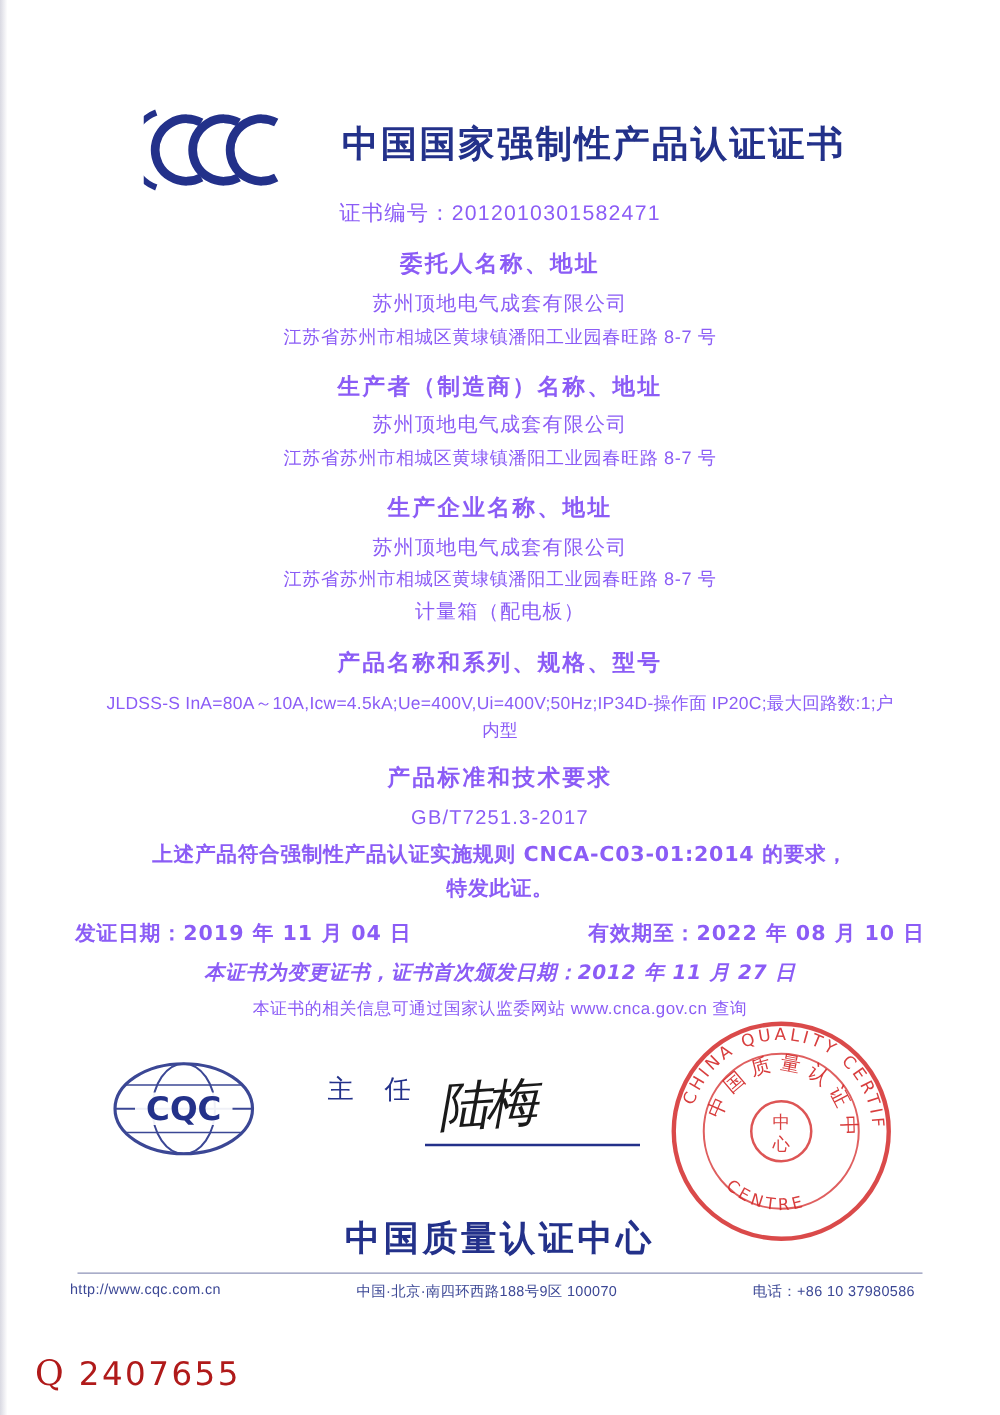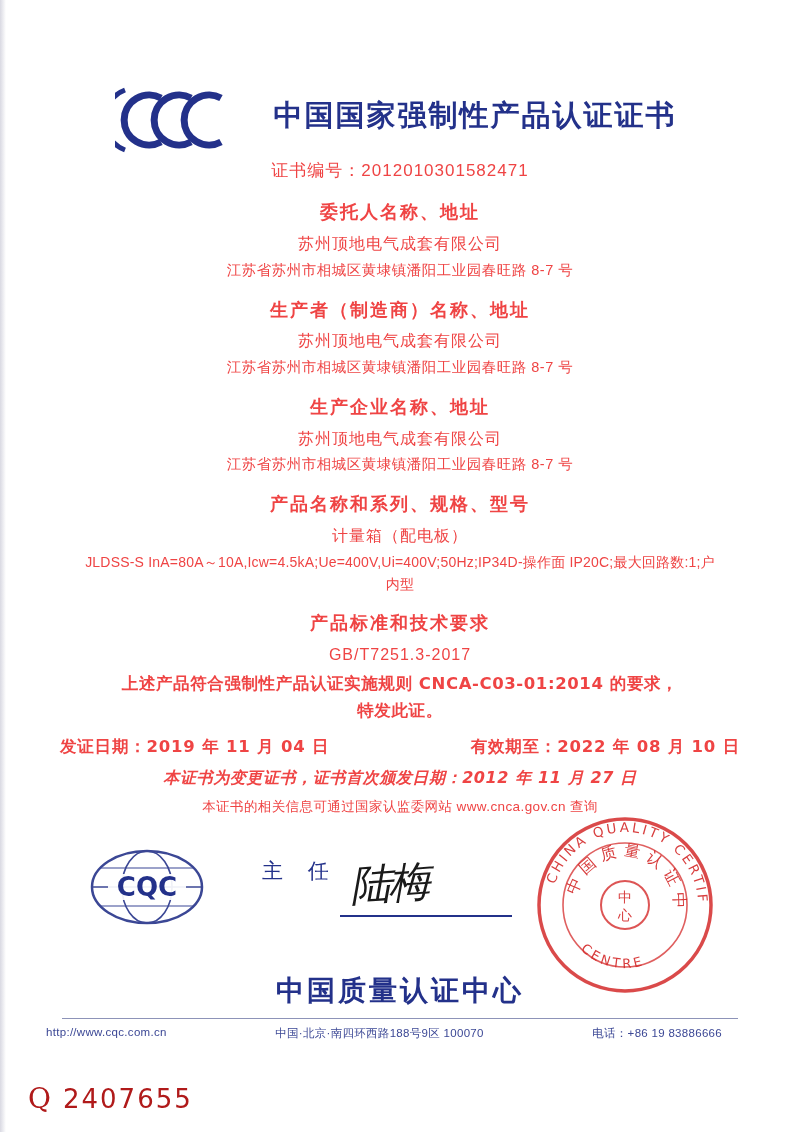--- a/index.html
+++ b/index.html
@@ -45,21 +45,21 @@
 
   
   .content {
     position: absolute;
     top: 158px;
     left: 60px;
     width: 680px;
     text-align: center;
   }
   .line {
-    color: #ef4444;
+    color: #8b5cf6;
     line-height: 1.55;
   }
   .cert-no {
     font-size: 17px;
     letter-spacing: 1px;
     margin-bottom: 14px;
     font-weight: 500;
   }
   .section-head {
     font-size: 18px;
@@ -192,21 +192,21 @@
     position: absolute;
     top: 1018px;
     left: 62px;
     width: 676px;
     height: 1px;
     background: #8d93b8;
   }
   .footer {
     position: absolute;
     top: 1026px;
-    left: 46px;
+    left: 56px;
     width: 676px;
     display: flex;
     justify-content: space-between;
     font-size: 11.5px;
     color: #3b4795;
     letter-spacing: 0.3px;
   }
   .footer .mid { text-align: center; }
 
   
@@ -266,22 +266,22 @@
     <div class="line section-body small">江苏省苏州市相城区黄埭镇潘阳工业园春旺路 8-7 号</div>
 
     <div class="line section-head">生产者（制造商）名称、地址</div>
     <div class="line section-body">苏州顶地电气成套有限公司</div>
     <div class="line section-body small">江苏省苏州市相城区黄埭镇潘阳工业园春旺路 8-7 号</div>
 
     <div class="line section-head">生产企业名称、地址</div>
     <div class="line section-body">苏州顶地电气成套有限公司</div>
     <div class="line section-body small">江苏省苏州市相城区黄埭镇潘阳工业园春旺路 8-7 号</div>
 
+    <div class="line section-body">计量箱（配电板）</div>
     <div class="line section-head">产品名称和系列、规格、型号</div>
-    <div class="line section-body">计量箱（配电板）</div>
     <div class="line product-spec">JLDSS-S InA=80A～10A,Icw=4.5kA;Ue=400V,Ui=400V;50Hz;IP34D-操作面 IP20C;最大回路数:1;户内型</div>
 
     <div class="line section-head">产品标准和技术要求</div>
     <div class="line standard">GB/T7251.3-2017</div>
 
     <div class="line statement">上述产品符合强制性产品认证实施规则 CNCA-C03-01:2014 的要求，</div>
     <div class="line statement" style="margin-top:0">特发此证。</div>
 
     <div class="line dates-row">
       <span>
@@ -336,21 +336,21 @@
       <text x="95" y="110" text-anchor="middle" fill="#d42a2a" font-family="DejaVu Sans, sans-serif" font-size="14" opacity="0.9">心</text>
     </svg>
   </div>
 
   <div class="org-name">中国质量认证中心</div>
 
   <div class="footer-rule"></div>
   <div class="footer">
     <span>http://www.cqc.com.cn</span>
     <span class="mid">中国·北京·南四环西路188号9区  100070</span>
-    <span>电话：+86 19 83886666</span>
+    <span>电话：+86 10 37980586</span>
   </div>
 
   <div class="serial">
     <span class="q">Q</span>
     <span class="num">2407655</span>
   </div>
 
 </div>
 
 </body></html>

